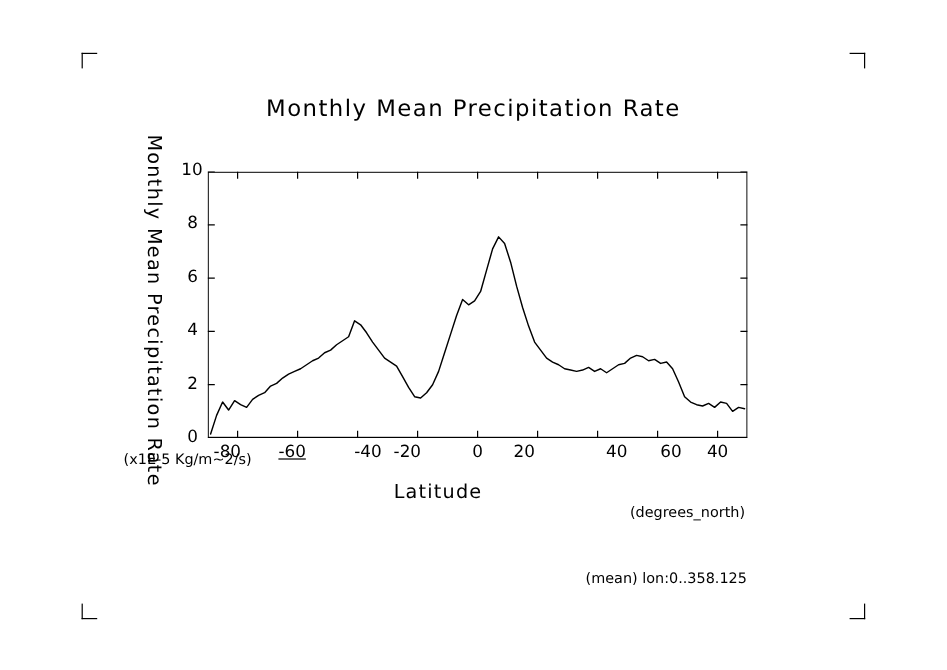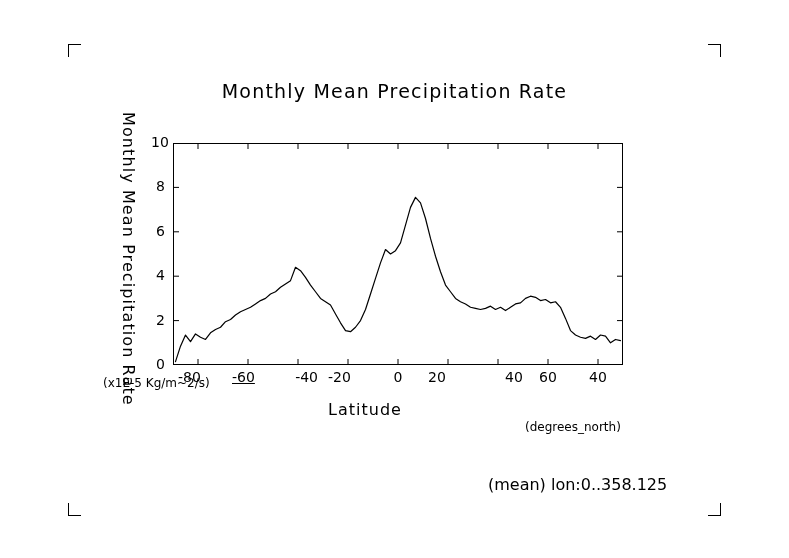--- a/index.html
+++ b/index.html
@@ -85,21 +85,21 @@
     left: 525px;
     top: 382px;
     font-size: 12px;
     white-space: nowrap;
     margin-top: 38px;
   }
   .footnote {
     position: absolute;
     left: 488px;
     top: 475px;
-    font-size: 16px;
+    font-size: 12px;
     white-space: nowrap;
   }
 
   .plot {
     position: absolute;
     left: 173px;
     top: 143px;
     width: 450px;
     height: 222px;
   }
@@ -176,17 +176,17 @@
       <div class="ytick-label" style="left: 151px; top: 134px; width: 14px; text-align: center;">10</div>
     </div>
   <div id="xtick-layer">
       <div class="xtick-label" style="left: 178px; top: 369px; width: 40px; text-align: left;">-80</div>
       <div class="xtick-label" style="left: 232px; top: 369px; width: 40px;  text-decoration: underline;">-60</div>
       <div class="xtick-label" style="left: 278px; top: 369px; width: 40px; text-align: right;">-40</div>
       <div class="xtick-label" style="left: 328px; top: 369px; width: 40px; text-align: left;">-20</div>
       <div class="xtick-label" style="left: 378px; top: 369px; width: 40px; text-align: center;">0</div>
       <div class="xtick-label" style="left: 428px; top: 369px; width: 40px; text-align: left;">20</div>
       <div class="xtick-label" style="left: 494px; top: 369px; width: 40px; text-align: center;">40</div>
-      <div class="xtick-label" style="left: 528px; top: 369px; width: 40px; text-align: center;">60</div>
+      <div class="xtick-label" style="left: 528px; top: 369px; width: 40px; text-align: right;">60</div>
       <div class="xtick-label" style="left: 578px; top: 369px; width: 40px; text-align: center;">40</div>
     </div>
 
 </div>
 
 </body></html>

